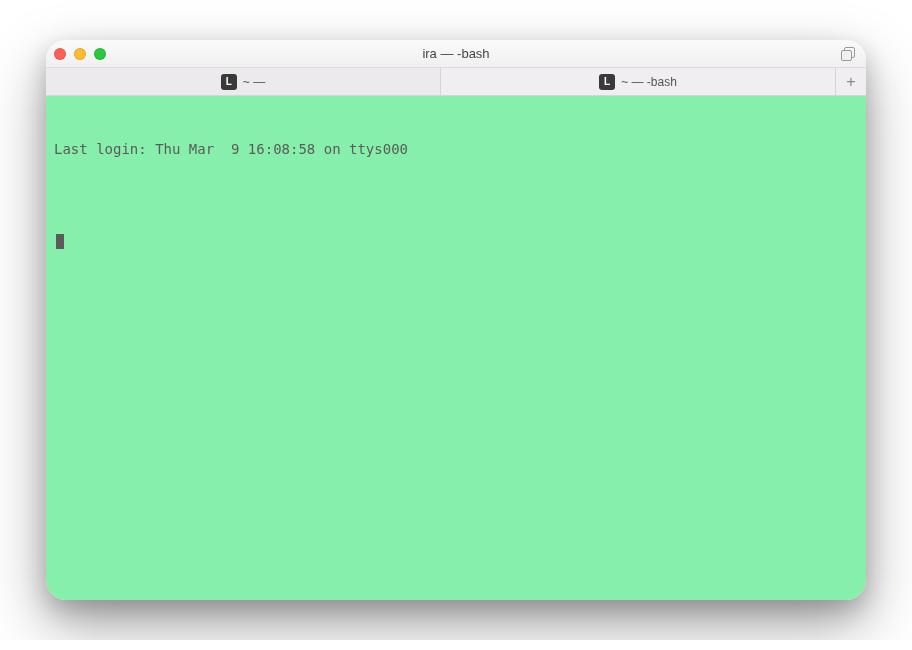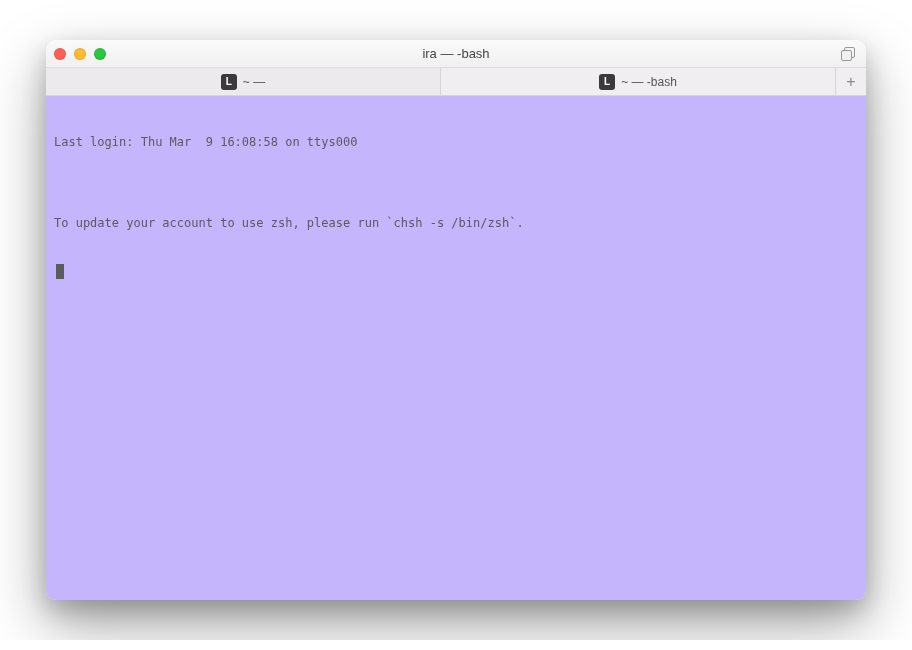--- a/index.html
+++ b/index.html
@@ -12,21 +12,21 @@
       font-family: -apple-system, BlinkMacSystemFont, "Segoe UI", sans-serif;
       display: flex;
       align-items: flex-start;
       justify-content: center;
       padding: 40px 30px;
     }
     .window {
       width: 820px;
       height: 560px;
       background: #fbf9c9;
-      border-radius: 10px;
+      border-radius: 20px;
       box-shadow: 0 25px 60px rgba(0,0,0,0.35), 0 10px 25px rgba(0,0,0,0.2);
       overflow: hidden;
       display: flex;
       flex-direction: column;
     }
     .titlebar {
       height: 28px;
       background: linear-gradient(#fafafa, #f0f0f0);
       border-bottom: 1px solid #dcdcdc;
       display: flex;
@@ -103,24 +103,24 @@
       width: 30px;
       display: flex;
       align-items: center;
       justify-content: center;
       color: #888;
       font-size: 16px;
       background: #f0eef0;
     }
     .terminal-content {
       flex: 1;
-      background: #c4b5fd;
+      background: #86efac;
       padding: 6px 8px;
       font-family: "SF Mono", "Menlo", "Monaco", monospace;
-      font-size: 12px;
+      font-size: 14px;
       line-height: 1.35;
       color: #5b5b5b;
       white-space: pre;
       overflow: hidden;
     }
     .term-line {
       display: block;
     }
     .prompt-line {
       display: flex;
@@ -175,18 +175,17 @@
       <span>~ — -bash</span>
     </div>
     <div class="new-tab">
       <span>+</span>
     </div>
   </div>
 
   <div class="terminal-content">
     <span class="term-line">Last login: Thu Mar  9 16:08:58 on ttys000</span>
     <span class="term-line"></span>
-    <span class="term-line">To update your account to use zsh, please run `chsh -s /bin/zsh`.</span>
     <div class="prompt-line">
       <span class="cursor"></span>
     </div>
   </div>
 </div>
 
 </body></html>

